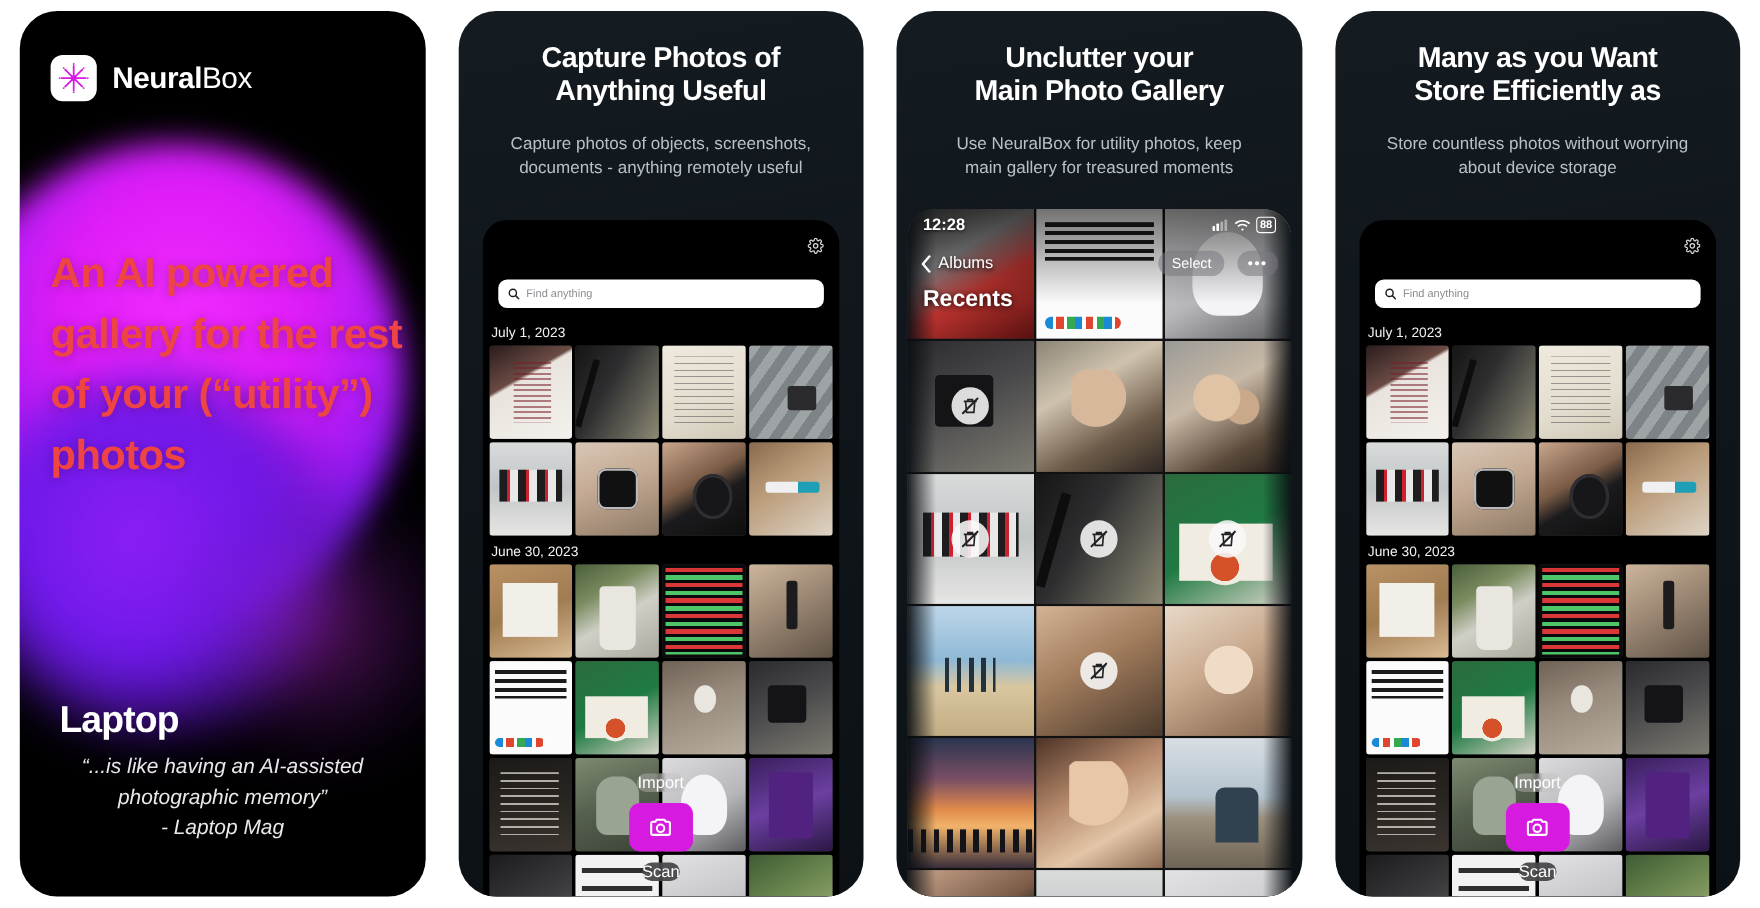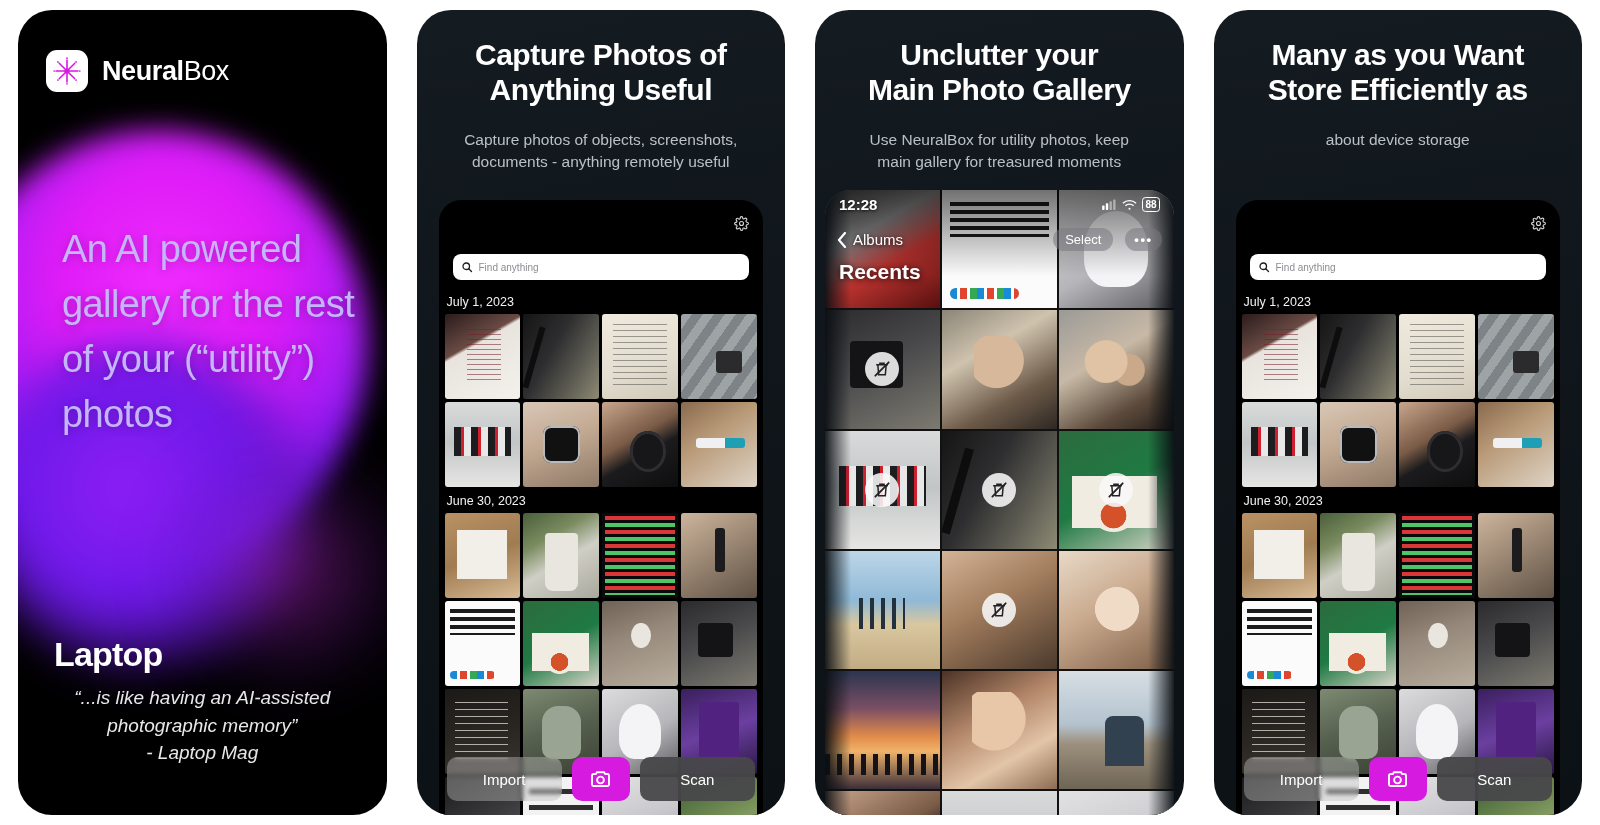--- a/index.html
+++ b/index.html
@@ -71,27 +71,26 @@
     letter-spacing: -0.4px;
     font-weight: 400;
   }
   .brand-name b { font-weight: 700; }
 
   .hero-title {
     position: absolute;
     left: 28px; top: 212px;
     width: 320px;
     z-index: 5;
-    color: #c4b5fd;
+    color: #ef4444;
     font-size: 38px;
     line-height: 1.45;
-    font-weight: 400;
+    font-weight: 700;
     letter-spacing: -0.6px;
     text-shadow: 0 1px 10px rgba(0,0,0,0.25);
-    margin-left: 16px;
   }
 
   .quote-block {
     position: absolute;
     left: 18px; right: 18px; bottom: 48px;
     z-index: 5;
     text-align: center;
   }
   .quote-pub {
     color: #fff;
@@ -115,21 +114,21 @@
     background: linear-gradient(170deg, #141b21 0%, #10161b 40%, #0c1115 100%);
     display: flex;
     flex-direction: column;
     align-items: center;
   }
   .feat-title {
     margin-top: 28px;
     width: 300px;
     text-align: center;
     color: #fff;
-    font-size: 30px;
+    font-size: 26px;
     line-height: 1.15;
     font-weight: 700;
     letter-spacing: -0.5px;
   }
   .feat-sub {
     margin-top: 22px;
     width: 320px;
     text-align: center;
     color: #b9c0c6;
     font-size: 15.5px;
@@ -201,20 +200,21 @@
   .pgrid.g3 .cell { border-radius: 0; aspect-ratio: 1 / 1.03; }
 
   
   .toolbar {
     position: absolute;
     left: 0; right: 0; bottom: 14px;
     display: flex; align-items: center; justify-content: flex-start;
     gap: 10px;
     z-index: 12;
     padding: 0 8px;
+    flex-direction: column;
   }
   .tb-btn {
     height: 44px;
     border-radius: 10px;
     display: flex; align-items: center; justify-content: center;
     color: #fff;
     font-size: 15px;
     font-weight: 400;
   }
   .tb-import {
@@ -712,20 +712,21 @@
       <div class="edge-fade"></div>
     </div>
   </section>
 
   <section class="panel feature">
     <div class="feat-title">
       <div>Many as you Want</div>
       <div>Store Efficiently as</div>
     </div>
     <div class="feat-sub">
+      <div>Store countless photos without worrying</div>
       <div>about device storage</div>
     </div>
 
     <div class="phone">
       <span class="gear">
         <svg width="15" height="15" viewBox="0 0 24 24" fill="none" stroke="#d8d8da" stroke-width="1.8">
           <circle cx="12" cy="12" r="3.2"></circle>
           <path d="M19.4 15a1.6 1.6 0 00.3 1.8l.1.1a2 2 0 11-2.8 2.8l-.1-.1a1.6 1.6 0 00-1.8-.3 1.6 1.6 0 00-1 1.5v.2a2 2 0 11-4 0v-.1a1.6 1.6 0 00-1-1.5 1.6 1.6 0 00-1.8.3l-.1.1a2 2 0 11-2.8-2.8l.1-.1a1.6 1.6 0 00.3-1.8 1.6 1.6 0 00-1.5-1H3a2 2 0 110-4h.1a1.6 1.6 0 001.5-1 1.6 1.6 0 00-.3-1.8l-.1-.1a2 2 0 112.8-2.8l.1.1a1.6 1.6 0 001.8.3H9a1.6 1.6 0 001-1.5V3a2 2 0 114 0v.1a1.6 1.6 0 001 1.5 1.6 1.6 0 001.8-.3l.1-.1a2 2 0 112.8 2.8l-.1.1a1.6 1.6 0 00-.3 1.8V9a1.6 1.6 0 001.5 1h.2a2 2 0 110 4h-.1a1.6 1.6 0 00-1.5 1z"></path>
         </svg>
       </span>

